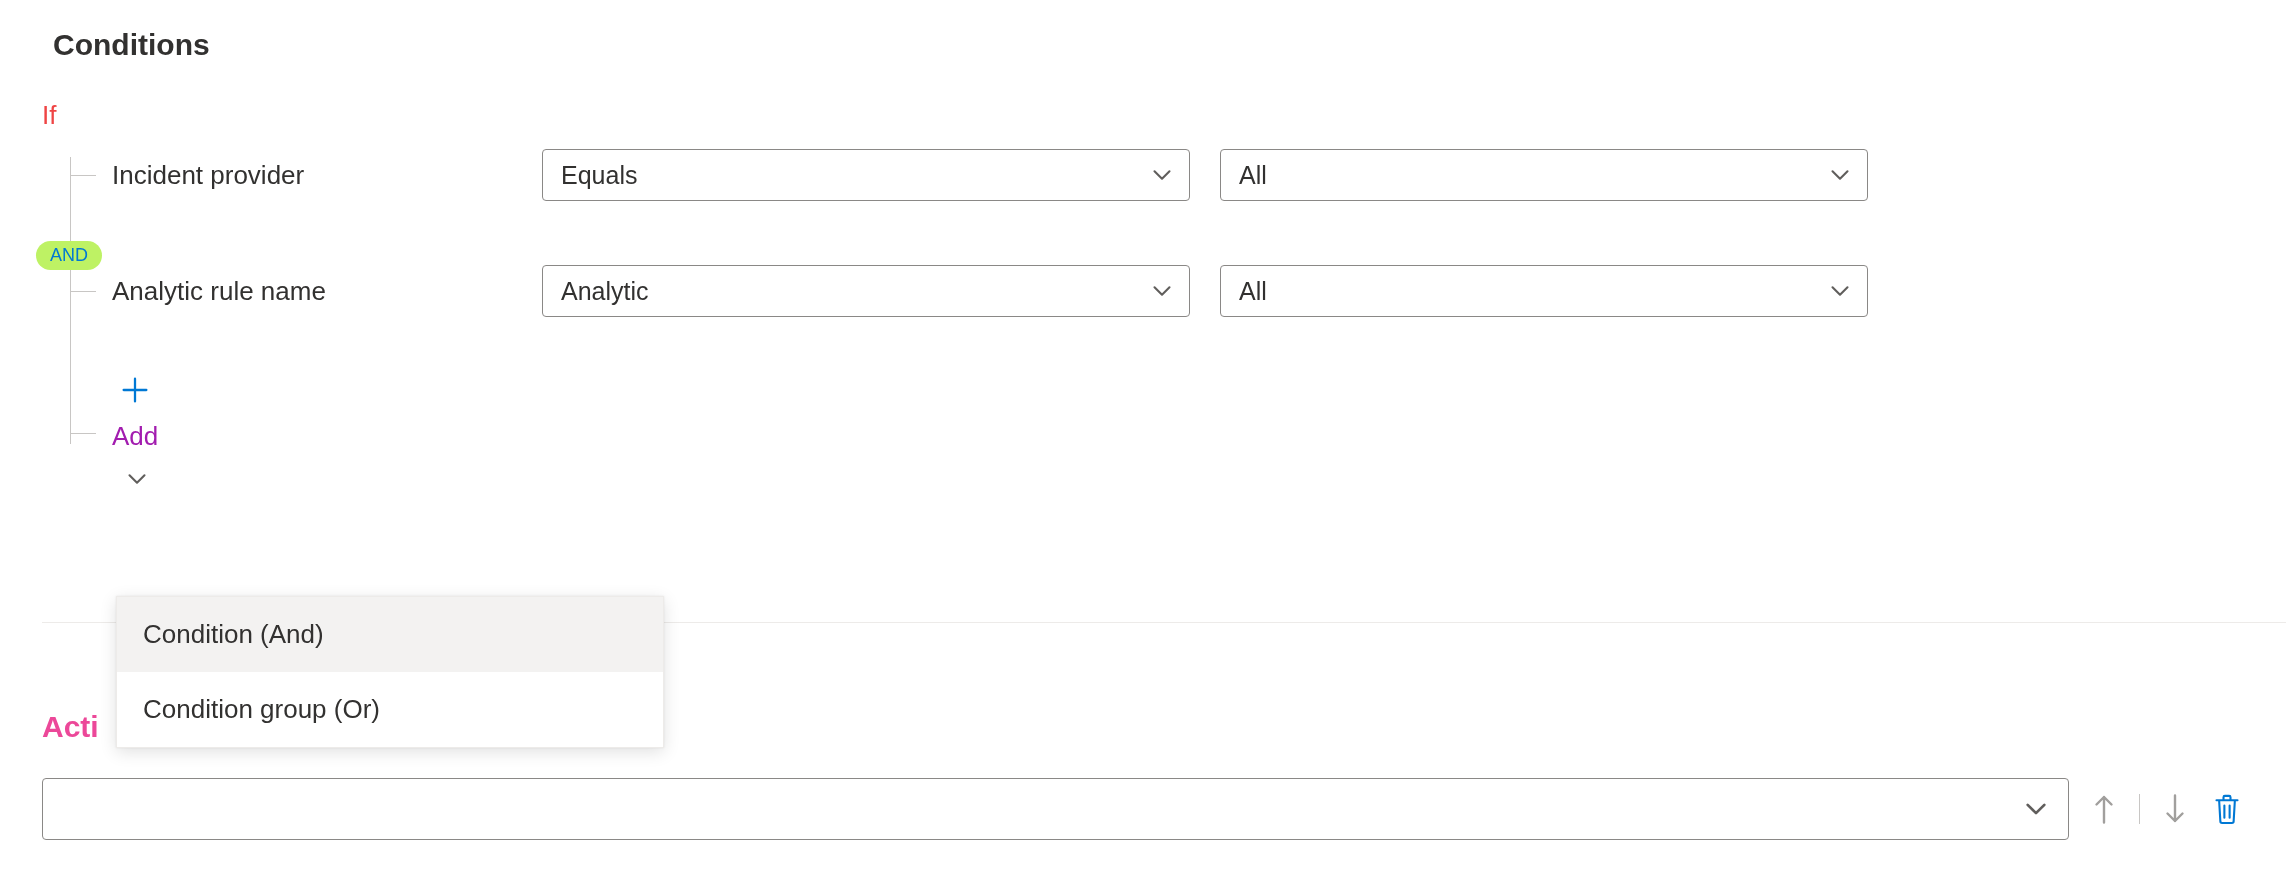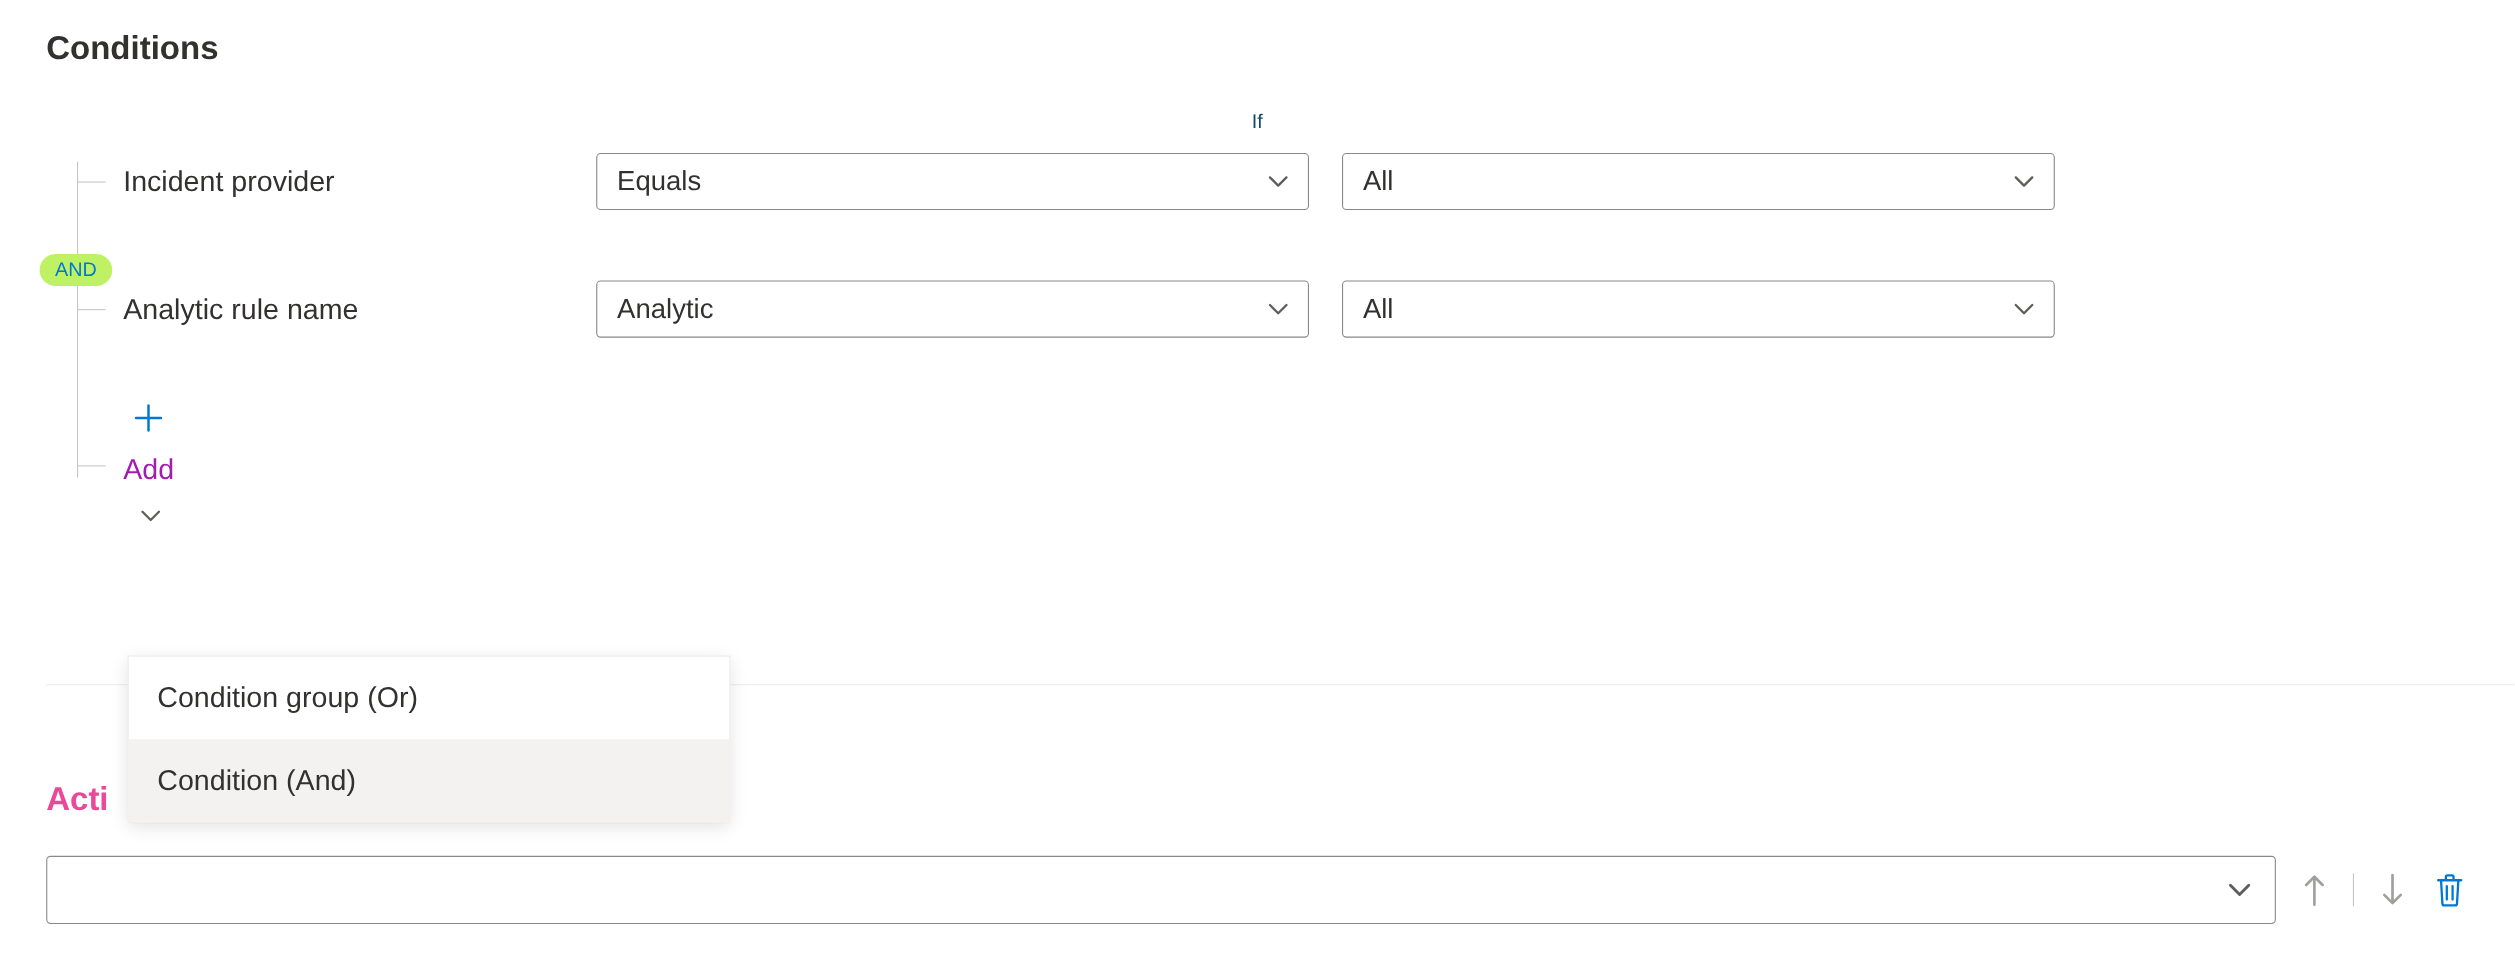--- a/index.html
+++ b/index.html
@@ -13,29 +13,28 @@
     width: 2286px;
     height: 874px;
   }
   .container {
     padding: 28px 42px 0 42px;
     position: relative;
   }
   .section-title {
     font-size: 30px;
     font-weight: 600;
-    margin: 0 0 38px 0;
+    margin: 0 0 38px 11px;
     color: #323130;
   }
   .if-label {
-    font-size: 18px;
+    font-size: 26px;
     font-weight: 400;
-    color: #0c4a6e;
+    color: #ef4444;
     margin-bottom: 18px;
-    text-align: center;
   }
   .conditions-block {
     position: relative;
     padding-left: 30px;
   }
   .tree-vline {
     position: absolute;
     left: 28px;
     top: 8px;
     bottom: 44px;
@@ -285,17 +284,17 @@
         </svg>
     </div>
     <div class="icon-btn trash">
       <svg width="28" height="32" viewBox="0 0 16 18">
         <path d="M2 4 H14 M6 4 V2.3 A0.8 0.8 0 0 1 6.8 1.5 H9.2 A0.8 0.8 0 0 1 10 2.3 V4 M3.5 4 L4.2 16 A1 1 0 0 0 5.2 17 H10.8 A1 1 0 0 0 11.8 16 L12.5 4 M6.5 7 V14 M9.5 7 V14" stroke="#0078d4" stroke-width="1.2" fill="none" stroke-linecap="round" stroke-linejoin="round"></path>
       </svg>
     </div>
   </div>
 
   <div class="dropdown-menu">
+    <div class="dropdown-item hover">Condition (And)</div>
     <div class="dropdown-item">Condition group (Or)</div>
-    <div class="dropdown-item hover">Condition (And)</div>
   </div>
 
 </div>
 
 </body></html>

